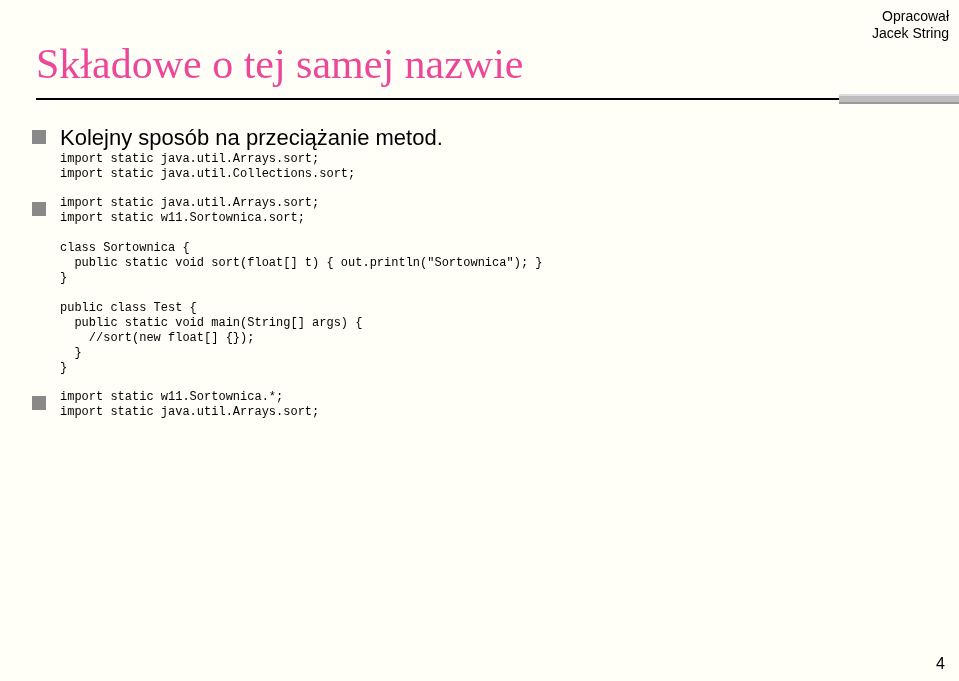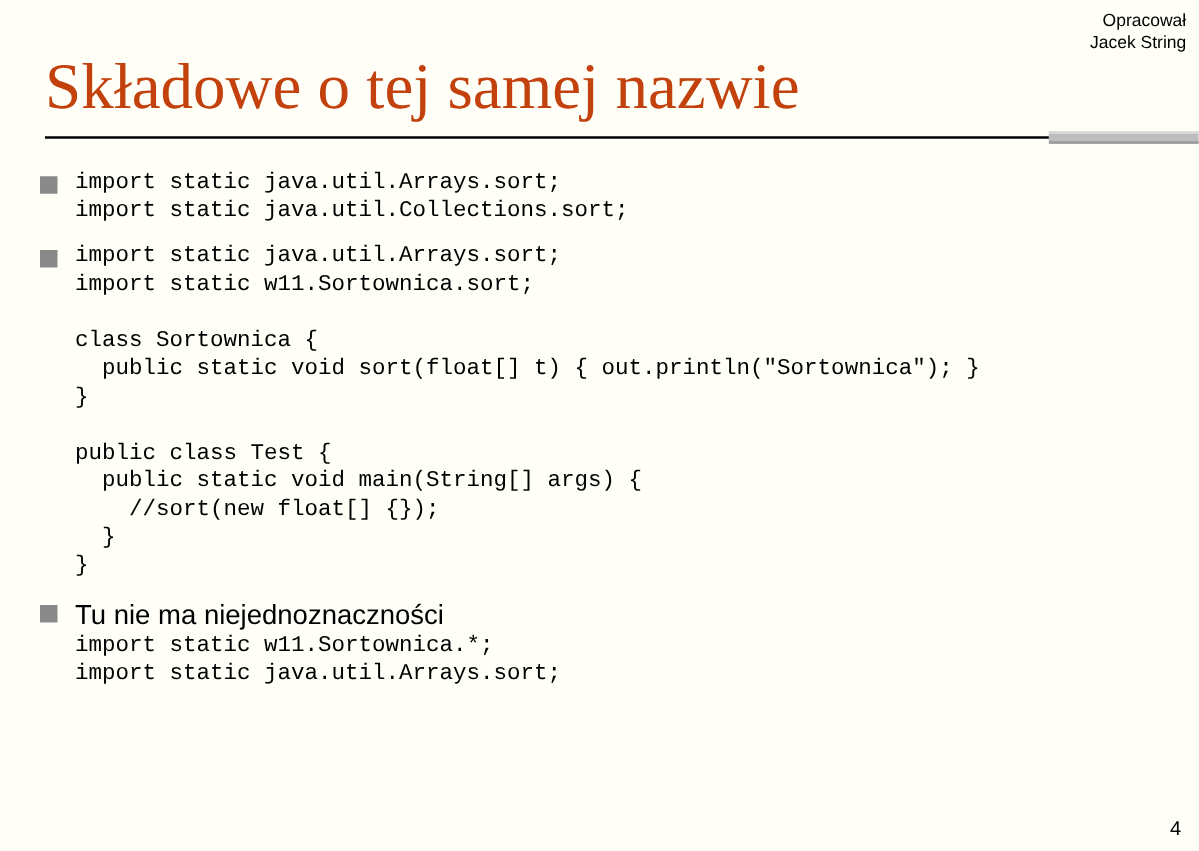--- a/index.html
+++ b/index.html
@@ -15,22 +15,22 @@
     position: absolute;
     top: 8px;
     right: 10px;
     text-align: right;
     font-size: 14px;
     color: #000;
     line-height: 1.2;
   }
   .title {
     font-family: "Times New Roman", Times, serif;
-    font-size: 52px;
-    color: #c2410c;
+    font-size: 42px;
+    color: #ec4899;
     padding: 40px 0 0 36px;
     font-weight: normal;
   }
   .rule-wrap {
     position: relative;
     margin: 10px 0 24px 36px;
   }
   .rule-line {
     height: 2px;
     background: #000;
@@ -60,21 +60,21 @@
     content: "";
     position: absolute;
     left: -28px;
     top: 6px;
     width: 14px;
     height: 14px;
     background: #898989;
   }
   .code {
     font-family: "Courier New", Courier, monospace;
-    font-size: 18px;
+    font-size: 12px;
     color: #000;
     white-space: pre;
     line-height: 1.25;
   }
   .body-text { font-size: 22px; }
   .page-num {
     position: absolute;
     bottom: 8px;
     right: 14px;
     font-size: 16px;
@@ -92,38 +92,38 @@
 <h1 class="title">Składowe o tej samej nazwie</h1>
 
 <div class="rule-wrap">
   <div class="rule-line"></div>
   <div class="rule-box"></div>
 </div>
 
 <div class="content">
   <ul class="top">
     <li>
+      <span class="body-text">Kolejny sposób na przeciążanie metod.</span>
       <div class="code">import static java.util.Arrays.sort;
 import static java.util.Collections.sort;</div>
     </li>
     <li>
       <div class="code">import static java.util.Arrays.sort;
 import static w11.Sortownica.sort;
 
 class Sortownica {
   public static void sort(float[] t) { out.println("Sortownica"); }
 }
 
 public class Test {
   public static void main(String[] args) {
     //sort(new float[] {});
   }
 }</div>
     </li>
     <li>
-      <span class="body-text">Tu nie ma niejednoznaczności</span>
       <div class="code">import static w11.Sortownica.*;
 import static java.util.Arrays.sort;</div>
     </li>
   </ul>
 </div>
 
 <div class="page-num">4</div>
 
 </body></html>

